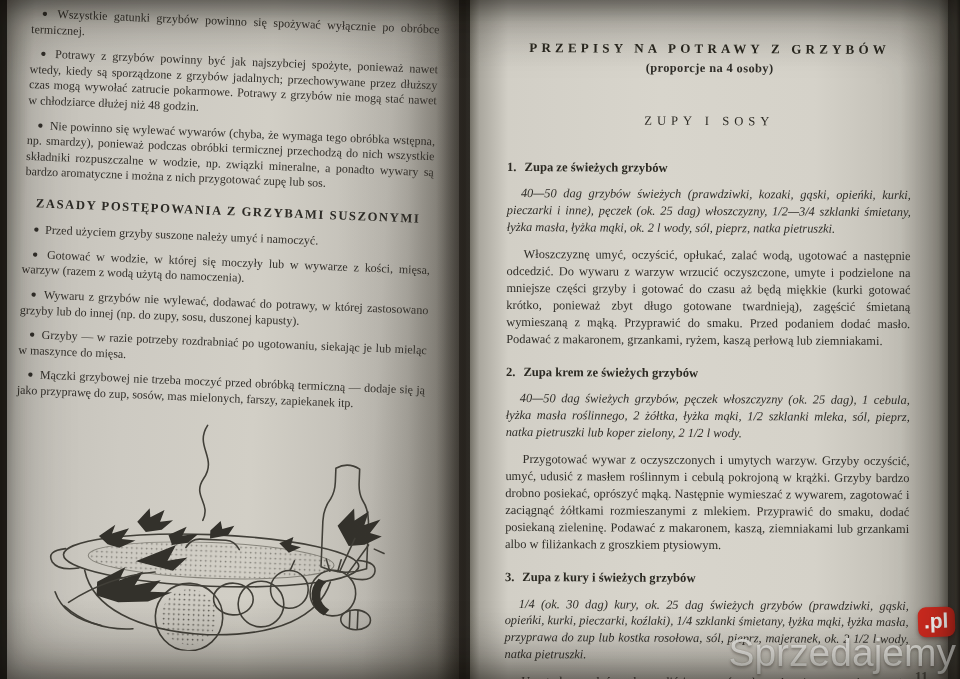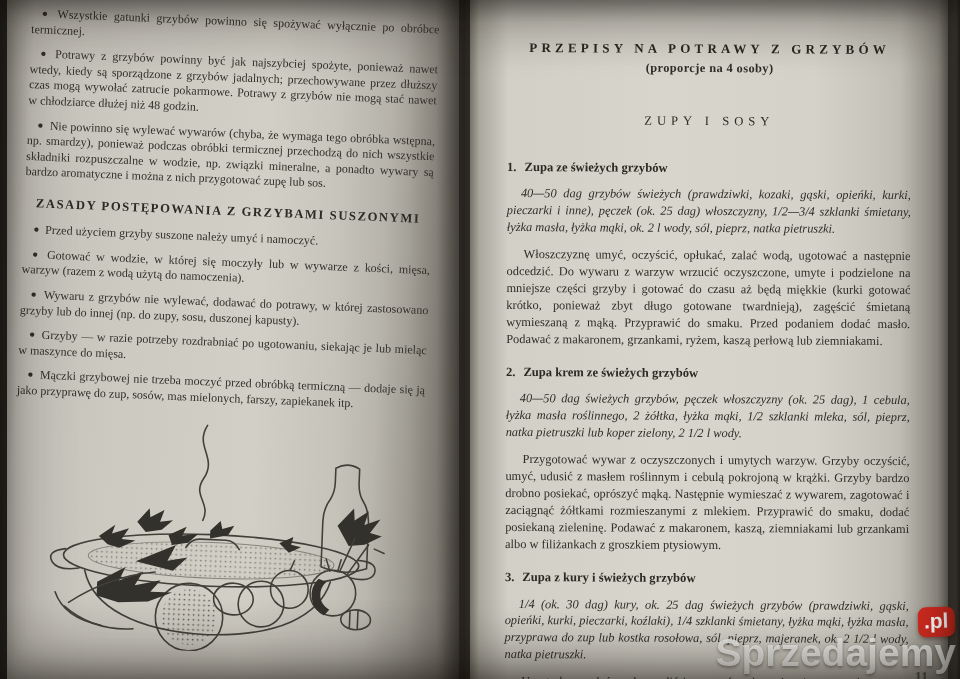--- a/index.html
+++ b/index.html
@@ -65,21 +65,21 @@
   .ingredients{font-style:italic;text-align:justify;text-indent:14px;margin:0 0 10px 0;}
   .method{text-align:justify;text-indent:17px;margin:0 0 6px 0;}
   .edge-right{
     position:absolute;right:0;top:0;width:13px;height:679px;pointer-events:none;
     background:linear-gradient(90deg,rgba(40,37,31,0) 0%,#4a473f 70%,#33302a 100%);
   }
   
   .watermark{position:absolute;right:0;bottom:0;width:230px;height:86px;pointer-events:none;}
   .wm-text{
     position:absolute;right:4px;bottom:4px;
-    font-family:"Liberation Sans","DejaVu Sans",sans-serif;font-weight:bold;font-size:39px;letter-spacing:0;
+    font-family:"Liberation Sans","DejaVu Sans",sans-serif;font-weight:normal;font-size:39px;letter-spacing:0;
     color:rgba(252,252,249,.78);
     text-shadow:0 2px 3px rgba(70,65,55,.45),0 0 1px rgba(70,65,55,.4);
   }
   .wm-badge{
     position:absolute;right:6px;bottom:42px;transform:rotate(-2deg);
     font-family:"Liberation Sans","DejaVu Sans",sans-serif;font-weight:bold;font-size:21px;
     color:#fff;background:#d32b20;border-radius:8px;padding:2px 6px 4px 6px;
     box-shadow:0 2px 4px rgba(60,20,15,.45);
   }
   .page-number{

